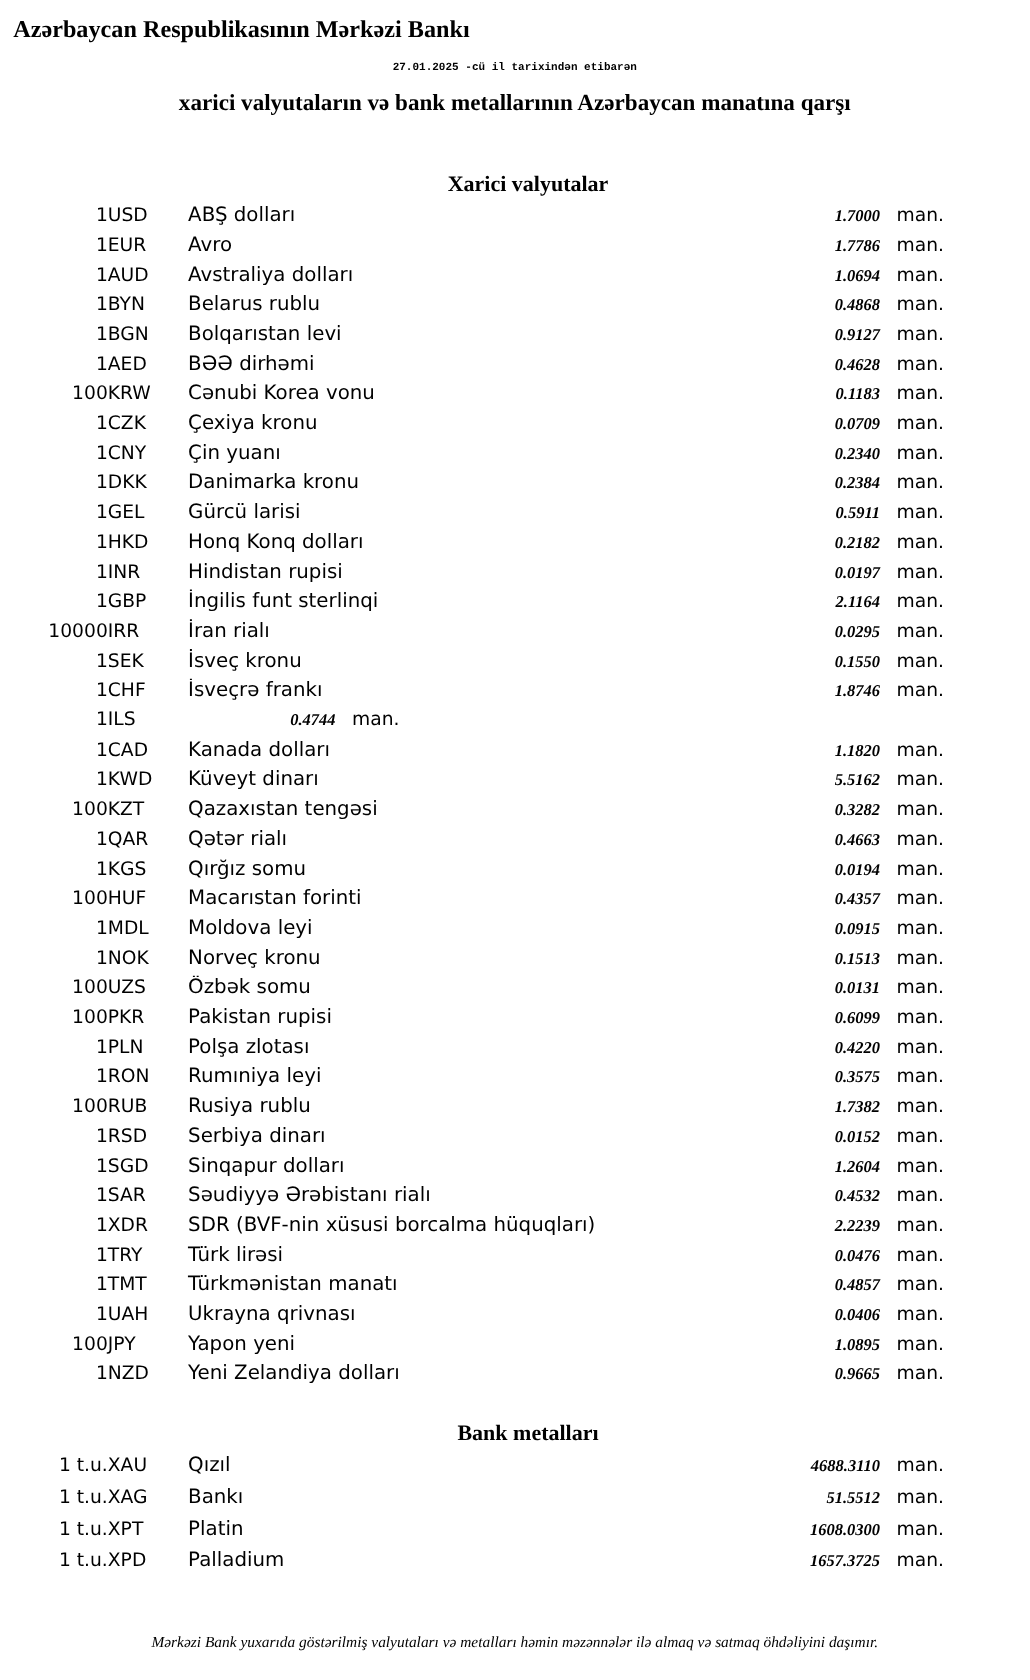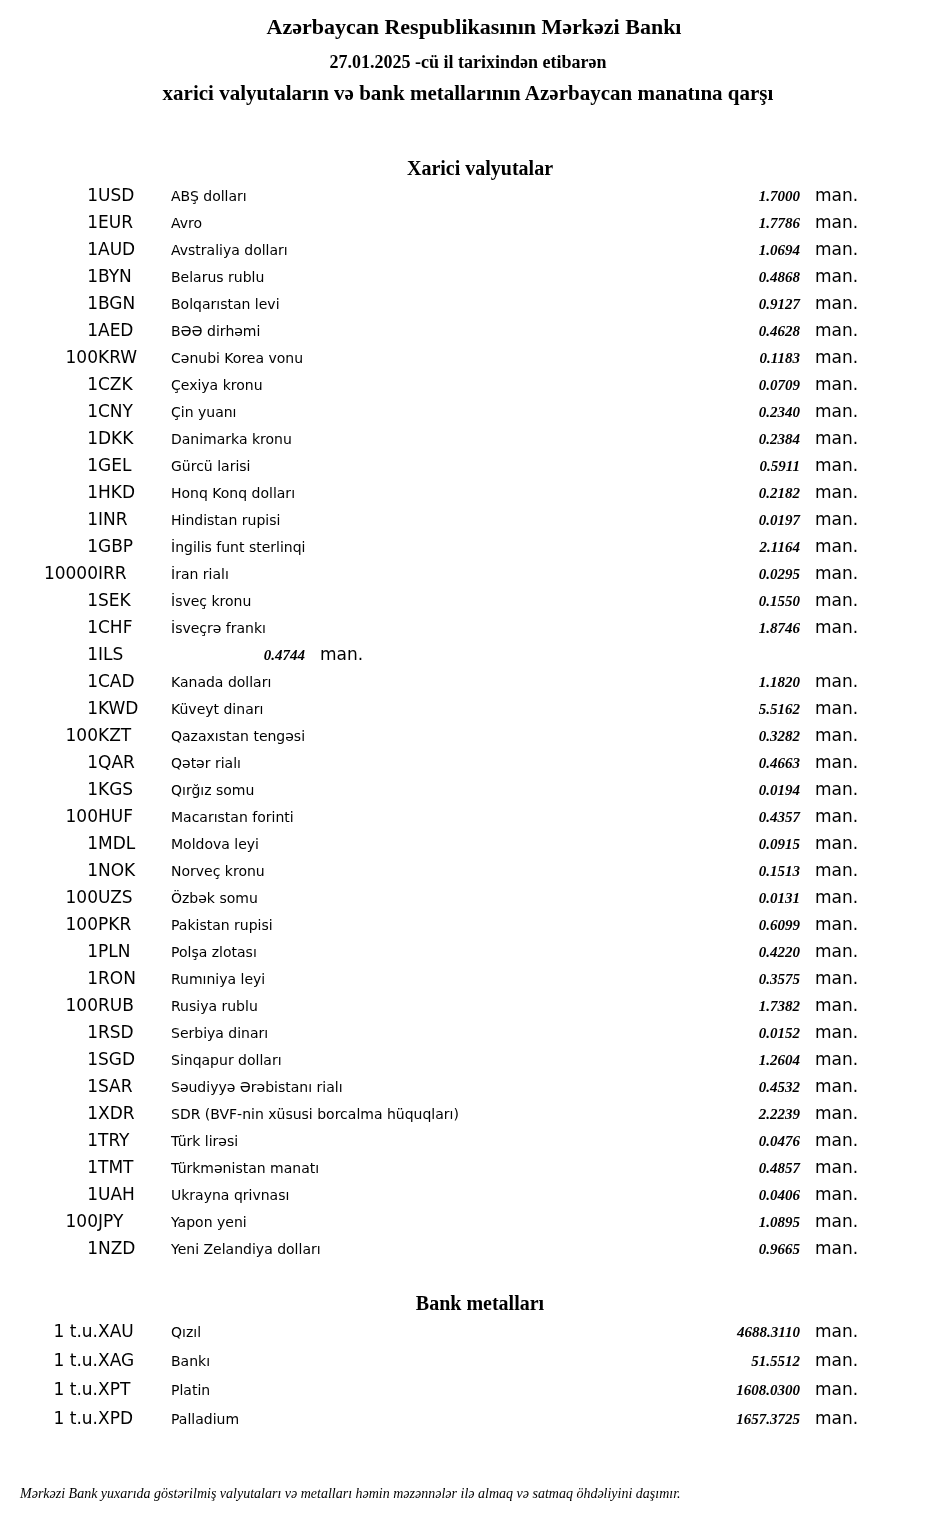--- a/index.html
+++ b/index.html
@@ -16,33 +16,33 @@
     box-sizing: border-box;
     width: 936px;
     height: 1527px;
     padding: 14px 0 0 0;
     color: #000;
     font-family: "DejaVu Sans", sans-serif;
   }
   
   .title {
     margin: 0;
-    text-align: center;
+    text-align: left;
     font-family: "Liberation Serif", serif;
     font-weight: bold;
     font-size: 22px;
     line-height: 26px;
     padding-left: 12px;
   }
   .date-line {
     margin: 13px 0 0 0;
     text-align: center;
-    font-family: Liberation Serif, serif;
+    font-family: Liberation Mono, monospace;
     font-weight: bold;
-    font-size: 18px;
+    font-size: 10px;
     line-height: 19px;
   }
   .subtitle {
     margin: 11px 0 0 0;
     text-align: center;
     font-family: "Liberation Serif", serif;
     font-weight: bold;
     font-size: 21px;
     line-height: 20px;
   }
@@ -80,21 +80,21 @@
     font-size: 17px;
   }
   .cell.code {
     width: 67px;
     font-size: 17px;
   }
   .cell.name {
     flex: 1;
     padding-left: 6px;
     text-align: left;
-    font-size: 14px;
+    font-size: 18px;
     overflow: hidden;
   }
   .cell.rate {
     width: 140px;
     text-align: right;
     font-family: "Liberation Serif", serif;
     font-style: italic;
     font-weight: bold;
     font-size: 15px;
   }
@@ -102,20 +102,21 @@
     box-sizing: border-box;
     width: 62px;
     padding-left: 15px;
     text-align: left;
     font-size: 17px;
   }
 
   
   .disclaimer {
     margin: 48px 20px 0 20px;
+    text-align: center;
     font-family: "Liberation Serif", serif;
     font-style: italic;
     font-size: 14px;
     line-height: 18px;
   }
 </style>
 </head>
 <body>
 
 <div class="page">

